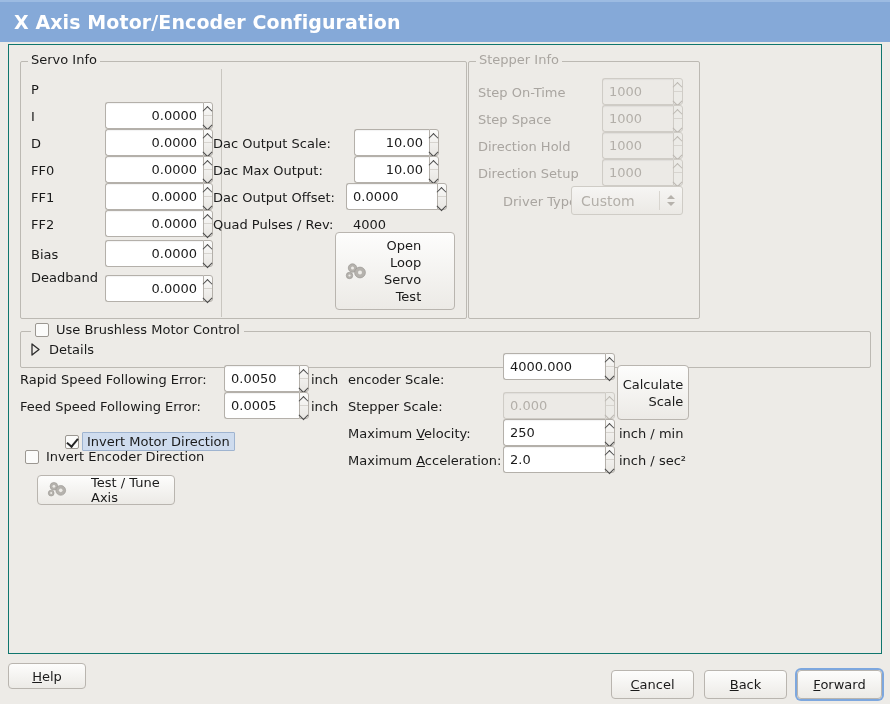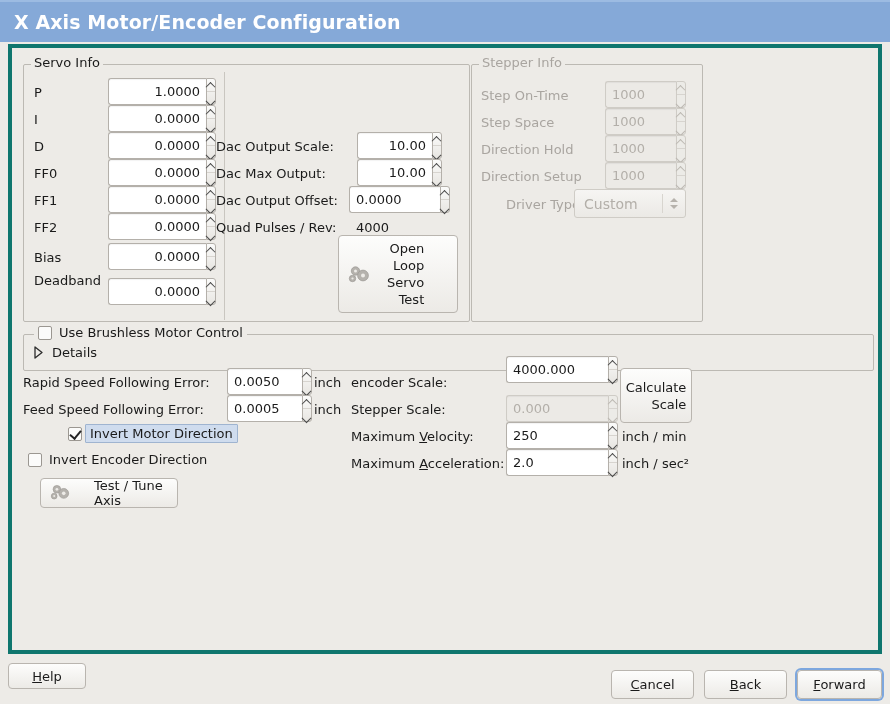--- a/index.html
+++ b/index.html
@@ -23,21 +23,21 @@
   }
   .titlebar .title {
     color: #ffffff; font-size: 19px; font-weight: bold;
     padding-left: 14px; letter-spacing: .1px;
   }
 
   
   .content {
     position: absolute; left: 8px; top: 44px;
     width: 874px; height: 610px;
-    border: 4px solid #0f766e;
+    border: 1px solid #0f766e;
     background: #edebe7;
   }
 
   
   .groupframe {
     position: absolute;
     border: 1px solid #bcb9b3;
     border-radius: 2px;
   }
   .groupframe > .legend {
@@ -168,31 +168,20 @@
 
     <div class="lbl" style="left:22px; top:37px;">P</div>
     <div class="lbl" style="left:22px; top:64px;">I</div>
     <div class="lbl" style="left:22px; top:91px;">D</div>
     <div class="lbl" style="left:22px; top:118px;">FF0</div>
     <div class="lbl" style="left:22px; top:145px;">FF1</div>
     <div class="lbl" style="left:22px; top:172px;">FF2</div>
     <div class="lbl" style="left:22px; top:202px;">Bias</div>
     <div class="lbl" style="left:22px; top:225px;">Deadband</div>
 
-    <div class="spin" style="left:96px; top:30px; width:108px;">
-      <input readonly="" value="1.0000" style="">
-      <div class="btns">
-        <div class="b">
-            <span class="chev up"></span>
-          </div>
-        <div class="b">
-            <span class="chev dn"></span>
-          </div>
-      </div>
-    </div>
     <div class="spin" style="left:96px; top:57px; width:108px;">
       <input readonly="" value="0.0000" style="">
       <div class="btns">
         <div class="b">
             <span class="chev up"></span>
           </div>
         <div class="b">
             <span class="chev dn"></span>
           </div>
       </div>
@@ -429,21 +418,21 @@
         <div class="b">
             <span class="chev up"></span>
           </div>
         <div class="b">
             <span class="chev dn"></span>
           </div>
       </div>
     </div>
     <div class="lbl" style="left:302px; top:354px;">inch</div>
 
-    <div class="cbrow" style="left:16px; top:377px;padding-left:40px;">
+    <div class="cbrow" style="left:16px; top:388px;padding-left:40px;">
       <span class="cbox checked"></span>
       <span class="cblabel sel">Invert Motor Direction</span>
     </div>
     <div class="cbrow" style="left:16px; top:404px;">
       <span class="cbox"></span>
       <span class="cblabel">Invert Encoder Direction</span>
     </div>
 
     <div class="btn" style="left:28px; top:430px; width:138px; height:30px; justify-content:flex-start; padding-left:8px; gap:19px;">
       <span class="gears">

